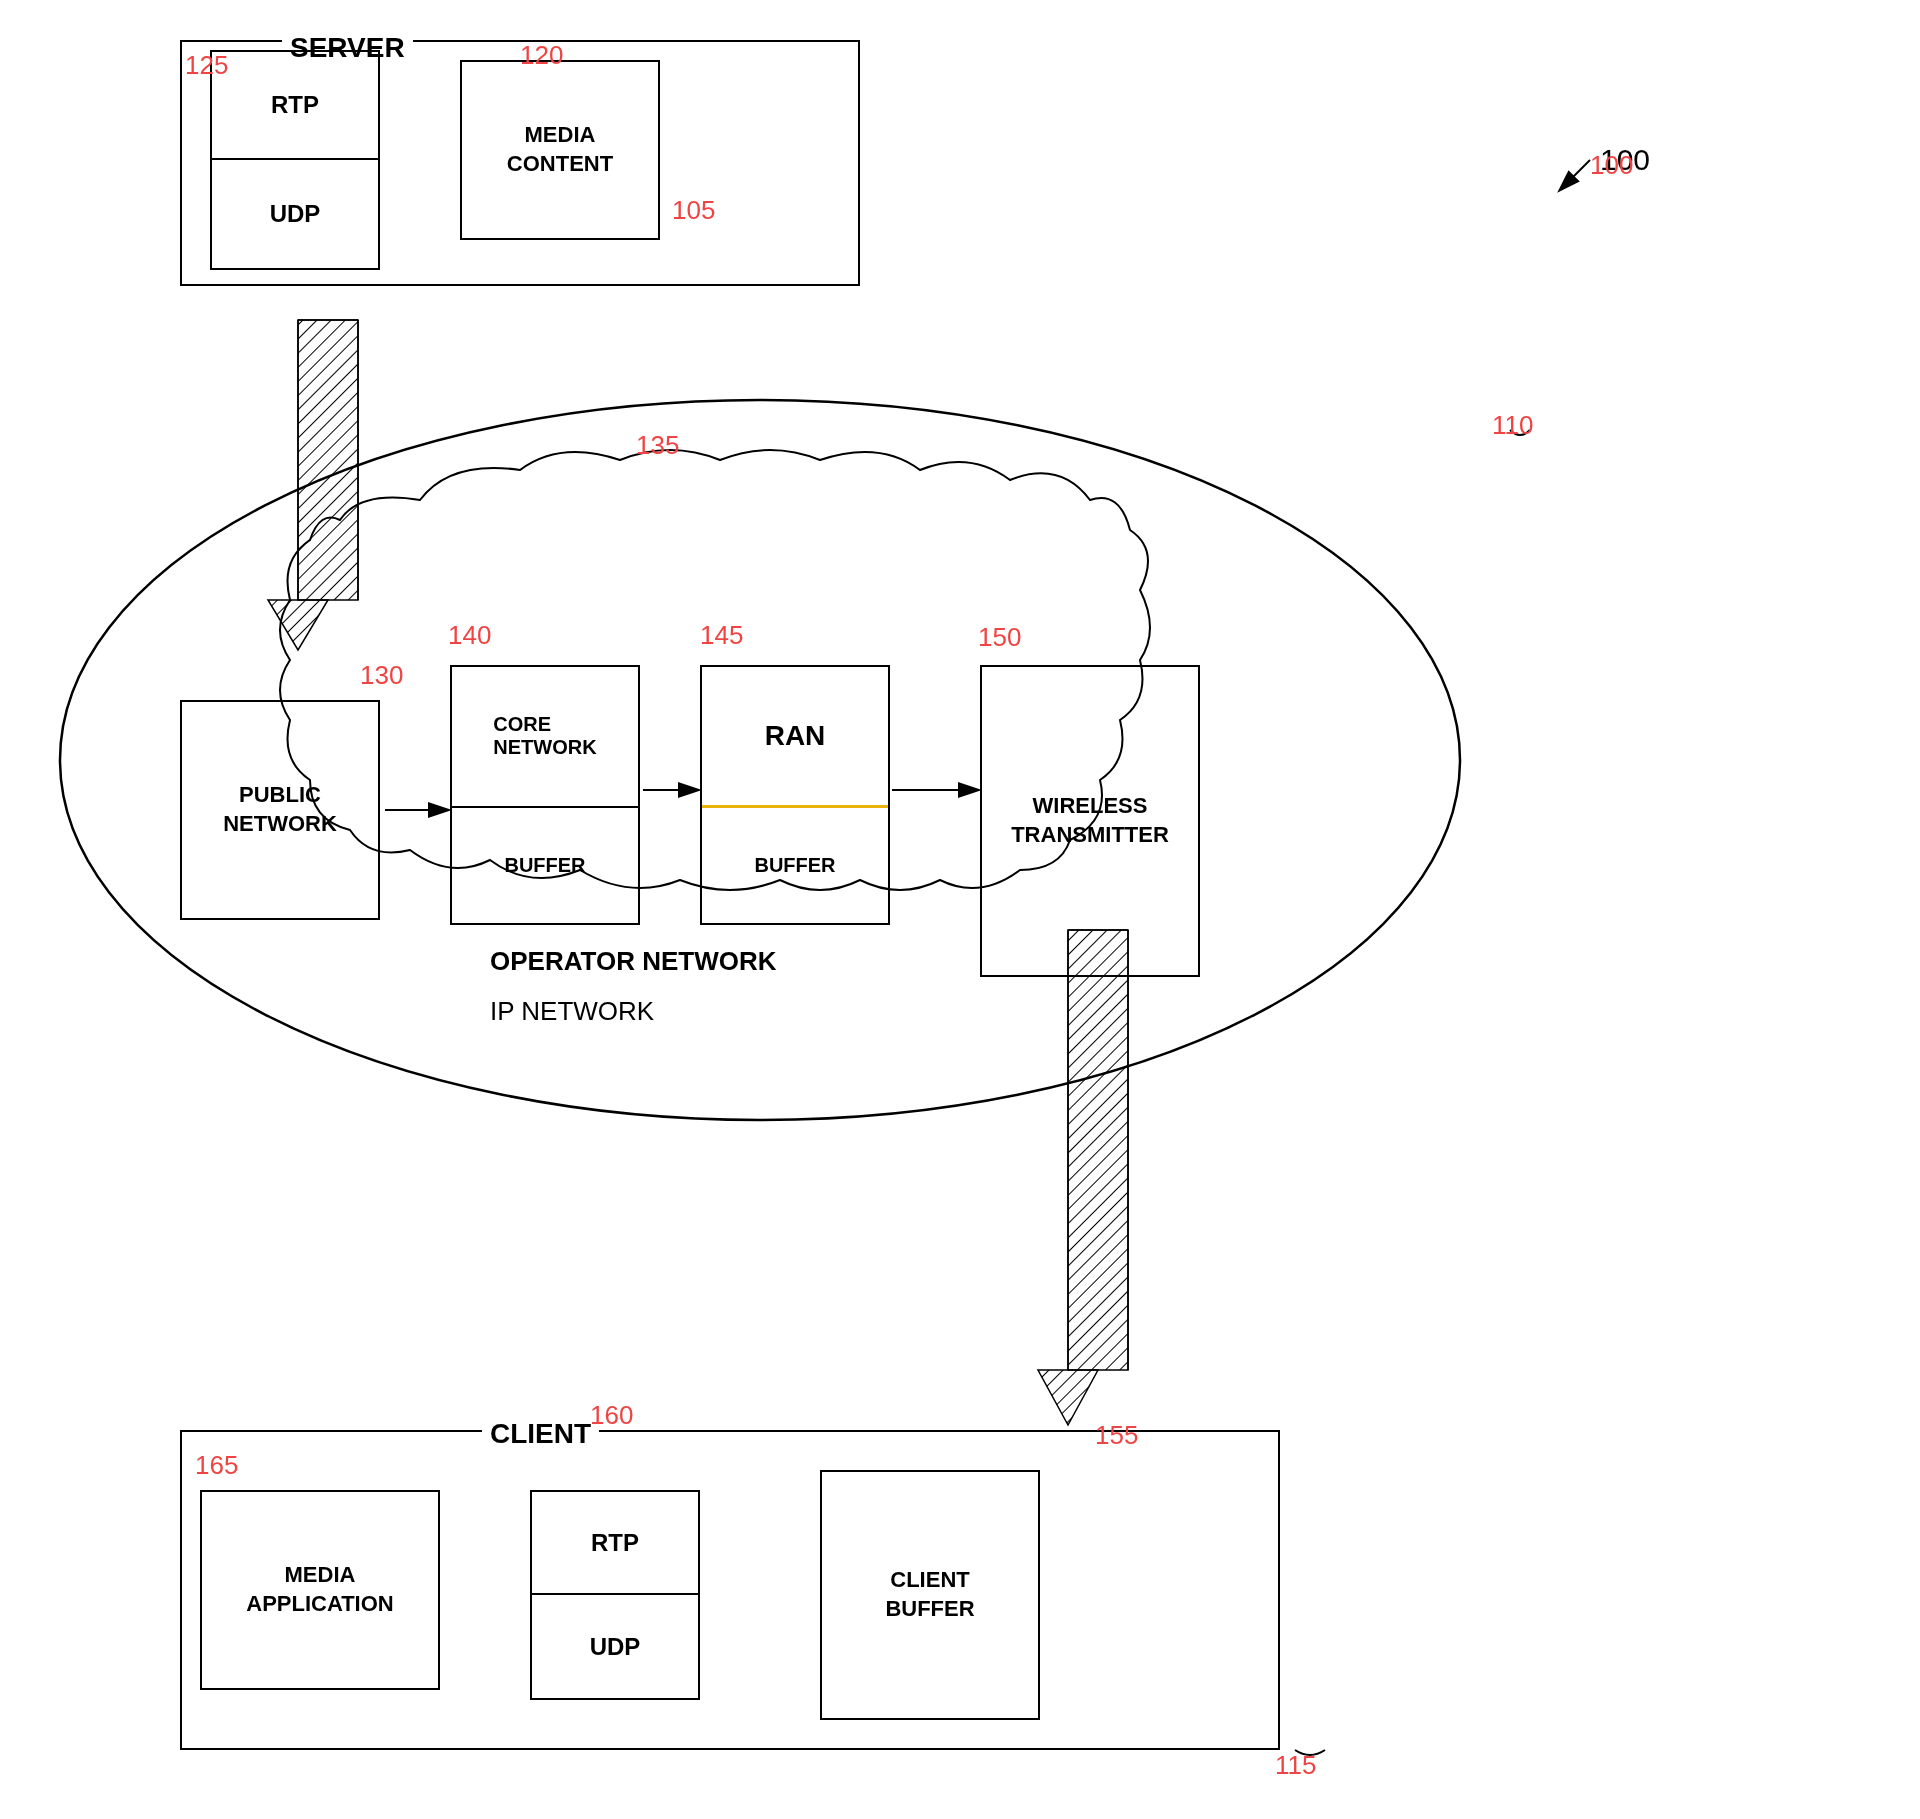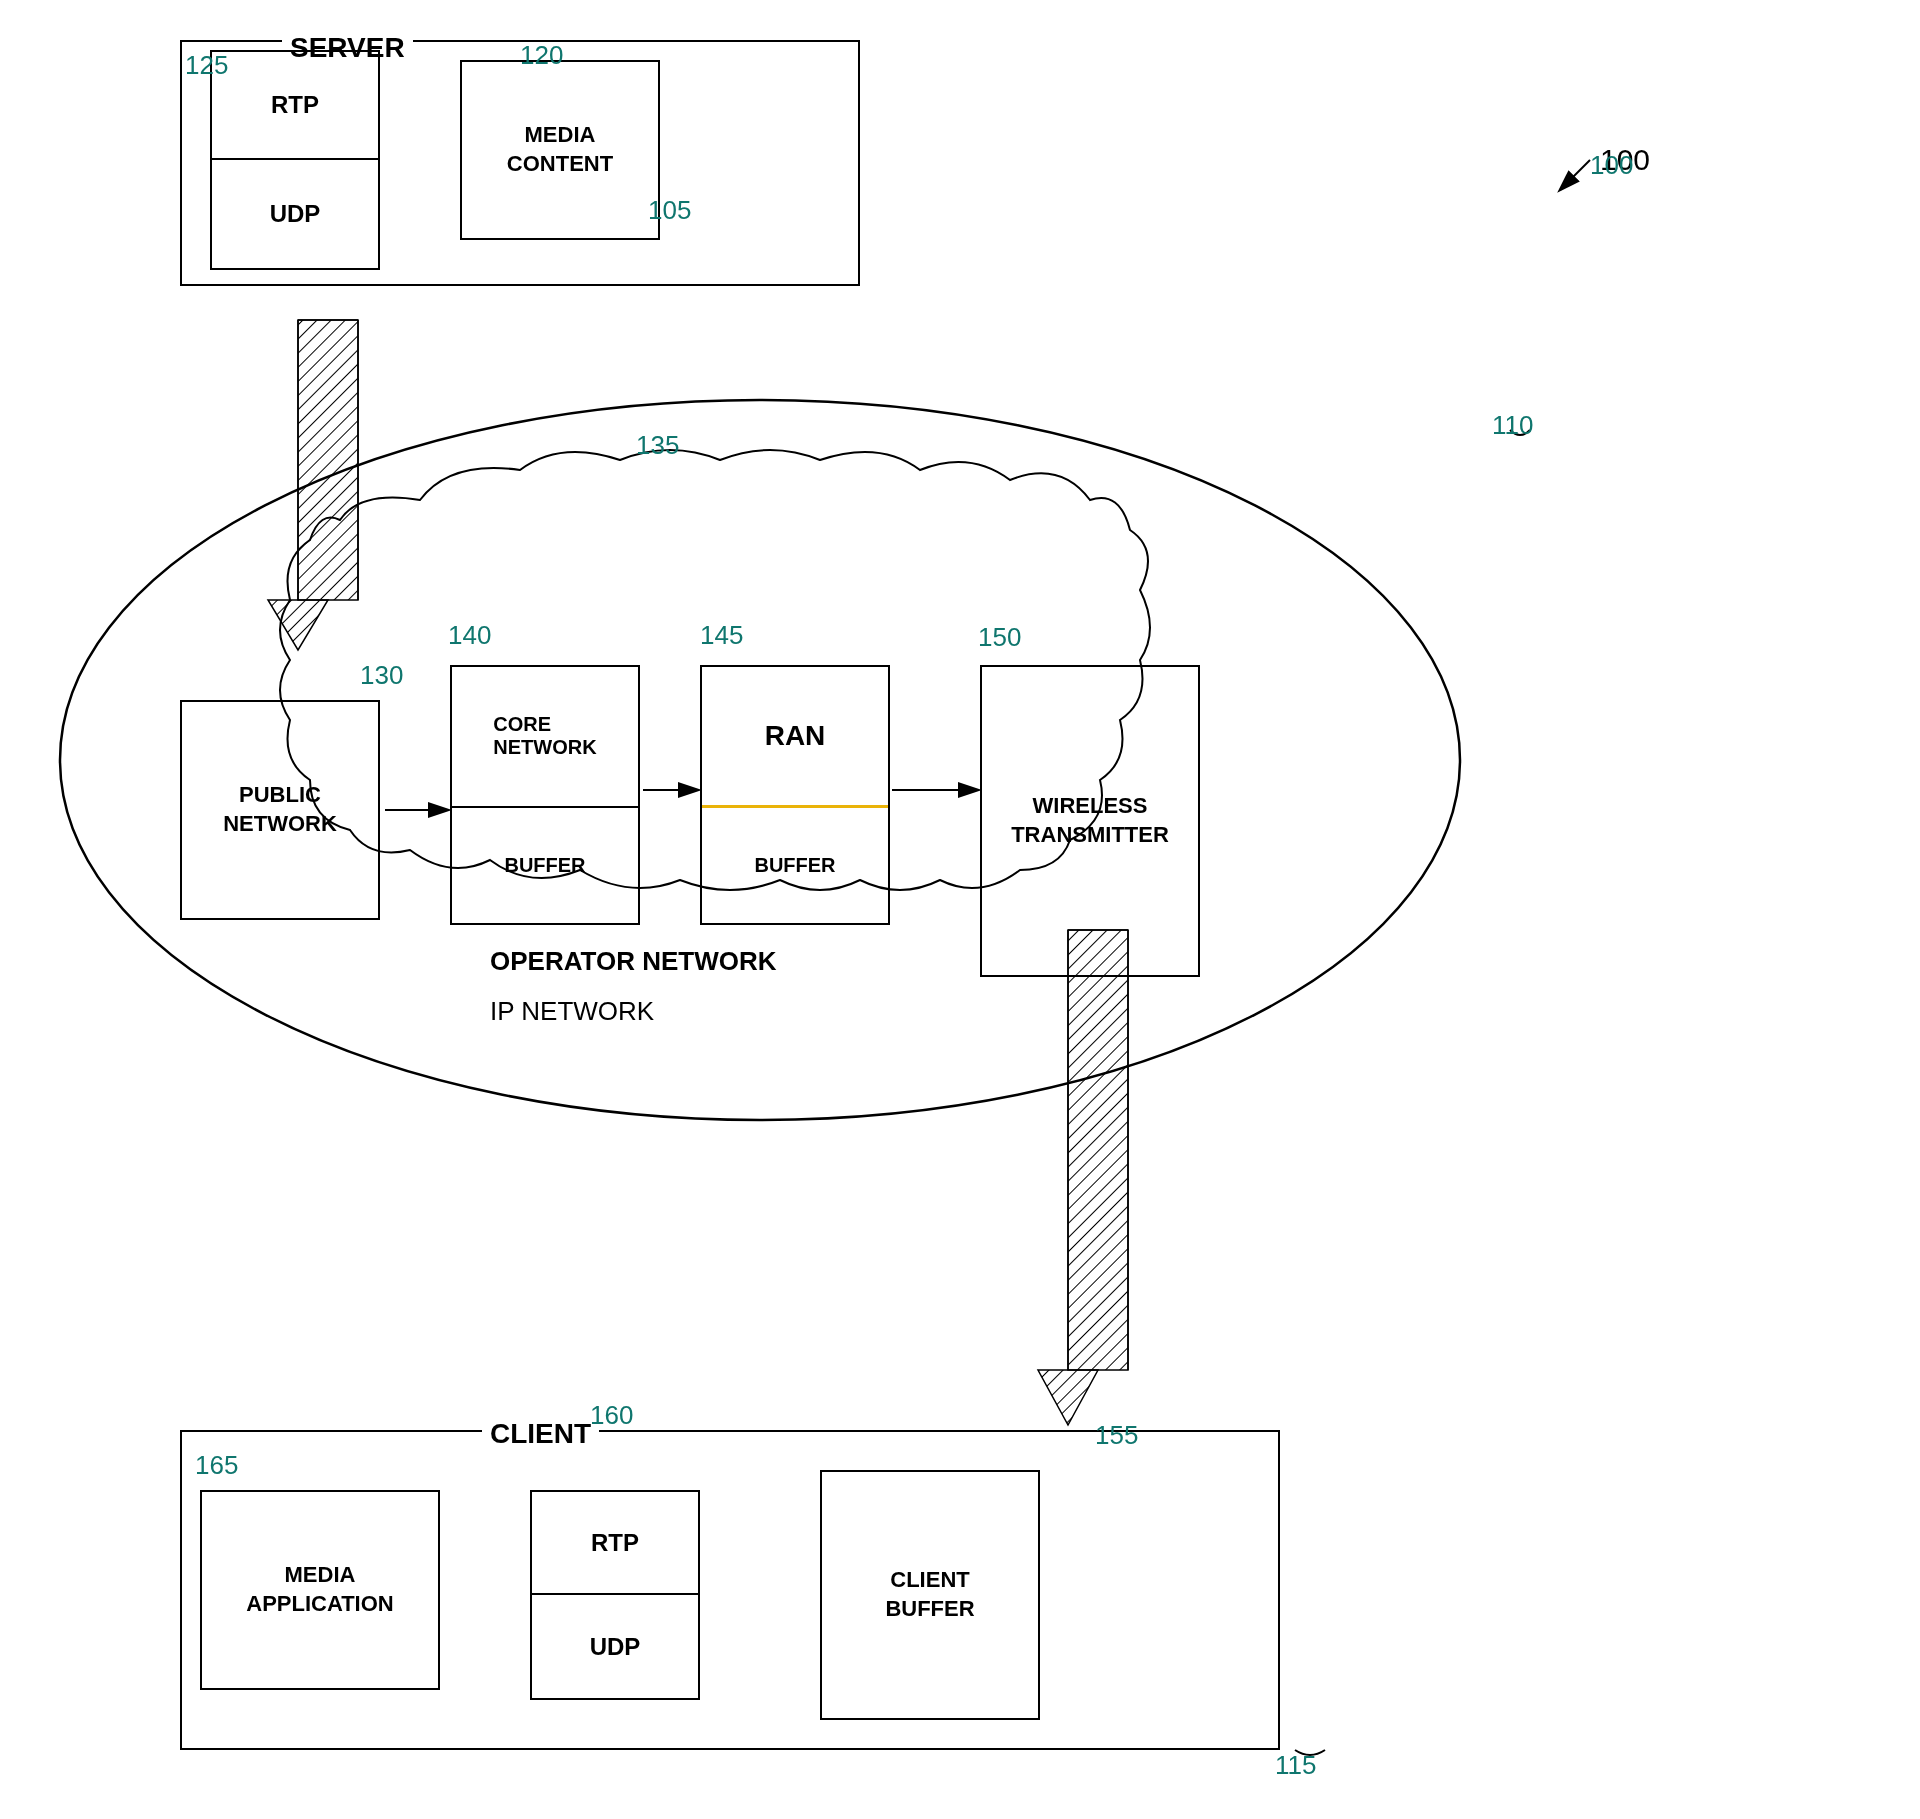--- a/index.html
+++ b/index.html
@@ -17,21 +17,21 @@
       top: 0; left: 0;
       width: 1920px;
       height: 1819px;
     }
 
     
     .ref-label {
       position: absolute;
       font-size: 26px;
       font-family: Arial, sans-serif;
-      color: #0f766e;
+      color: #ef4444;
     }
 
     .box-label {
       font-size: 22px;
       font-weight: bold;
       font-family: Arial, sans-serif;
       line-height: 1.3;
     }
 
     
@@ -425,21 +425,21 @@
     <div class="rtp-cell">RTP</div>
     <div class="udp-cell">UDP</div>
   </div>
 
   <div class="client-buffer-box">
     <span class="box-label">CLIENT<br>BUFFER</span>
   </div>
 
   <div class="ref-label" style="top:50px; left:185px;">125</div>
   <div class="ref-label" style="top:40px; left:520px;">120</div>
-  <div class="ref-label" style="top:195px; left:648px;text-align:center;">105</div>
+  <div class="ref-label" style="top:195px; left:672px;text-align:center;">105</div>
   <div class="ref-label" style="top:660px; left:360px;">130</div>
   <div class="ref-label" style="top:620px; left:448px;">140</div>
   <div class="ref-label" style="top:620px; left:700px;">145</div>
   <div class="ref-label" style="top:622px; left:978px;">150</div>
   <div class="ref-label" style="top:1420px; left:1095px;">155</div>
   <div class="ref-label" style="top:1400px; left:590px;">160</div>
   <div class="ref-label" style="top:1450px; left:195px;">165</div>
   <div class="ref-label" style="top:430px; left:636px;text-align:center;">135</div>
   <div class="ref-label" style="top:410px; left:1492px;">110</div>
   <div class="ref-label" style="top:1750px; left:1275px;">115</div>

